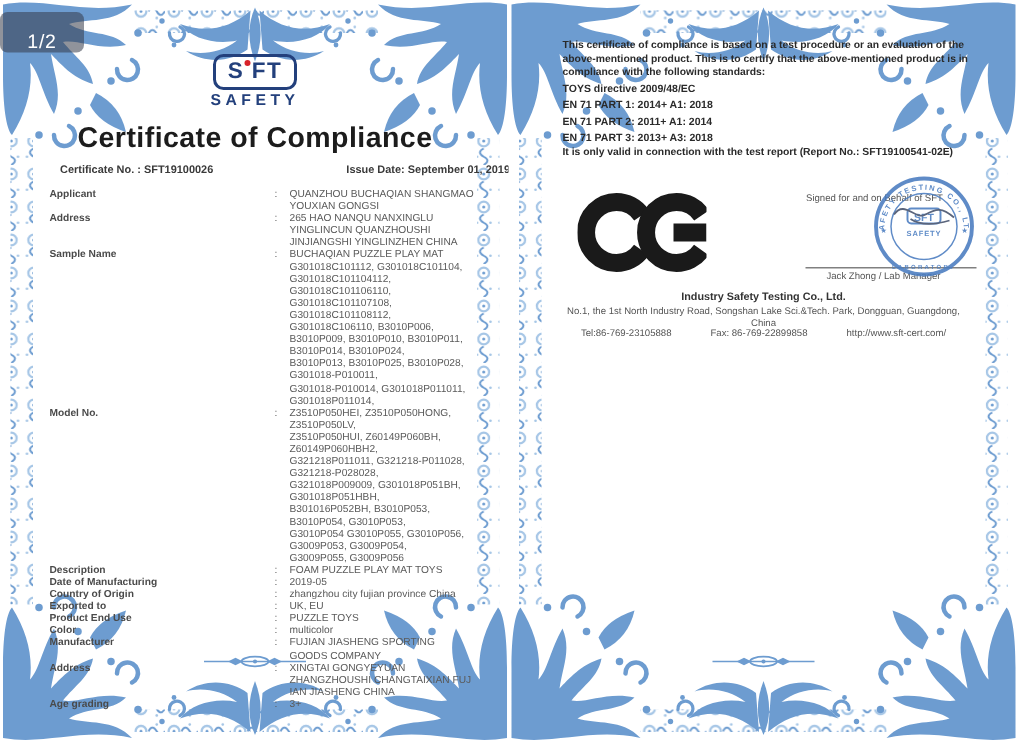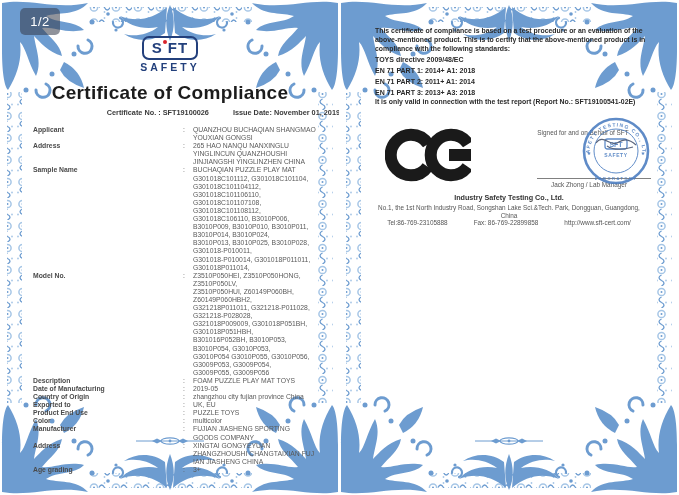--- a/index.html
+++ b/index.html
@@ -4,34 +4,34 @@
 <style>
   html,body{margin:0;padding:0;background:#ffffff;}
   .canvas{position:relative;width:679px;height:495px;background:#fff;overflow:hidden;
           font-family:"Liberation Sans","DejaVu Sans",sans-serif;}
   .page{position:absolute;top:0;height:354px;width:340px;background:#fff;}
   #page1{left:0;}
   #page2{left:339px;}
   .border-svg{position:absolute;left:0;top:0;width:340px;height:495px;pointer-events:none;}
 
   
-  .badge{position:absolute;top:8px;left:20px;width:40px;height:27px;background:rgba(52,58,72,.55);
-         border-radius:5px;color:#fff;font-size:13px;display:flex;align-items:center;
+  .badge{position:absolute;top:8px;left:0;width:56px;height:27px;background:rgba(52,58,72,.55);
+         border-radius:5px;color:#fff;font-size:13px;display:flex;align-items:flex-end;
          justify-content:center;z-index:20;letter-spacing:.5px;}
 
   
   .logo-wrap{position:absolute;top:36px;left:0;right:0;text-align:center;}
   .logo-box{display:inline-block;border:2.5px solid #23407c;border-radius:7px;padding:0 8px 1px 8px;
             font-weight:bold;font-size:15px;color:#23407c;line-height:19px;letter-spacing:1px;}
   .logo-dot{display:inline-block;width:4px;height:4px;background:#d8232a;border-radius:50%;
             vertical-align:top;margin:2px 1px 0 0;}
   .logo-sub{color:#23407c;font-weight:bold;font-size:10.5px;letter-spacing:3px;margin-top:1px;}
   .title{position:absolute;top:82px;left:0;right:0;text-align:center;font-size:19px;
          font-weight:600;color:#1c1c1c;letter-spacing:.3px;}
-  .certline{position:absolute;top:108px;left:0;right:0;display:flex;justify-content:flex-end;
+  .certline{position:absolute;top:108px;left:0;right:0;display:flex;justify-content:space-between;
             gap:24px;font-size:7.3px;font-weight:bold;color:#3a3a3a;padding-left:40px;}
   .fields{position:absolute;top:126px;left:33px;right:24px;font-size:6.8px;line-height:8.1px;color:#5a5a5a;}
   .frow{display:flex;}
   .flabel{flex:0 0 150px;font-weight:bold;color:#4a4a4a;}
   .fcolon{flex:0 0 10px;}
   .fvalue{flex:1;white-space:pre-line;}
 
   
   .intro{position:absolute;top:27px;left:36px;right:30px;font-size:6.9px;font-weight:bold;
          color:#2a2a2a;line-height:8.8px;white-space:pre-line;}
@@ -134,21 +134,21 @@
 
     <div class="logo-wrap">
       <div class="logo-box"><span>S</span><span class="logo-dot"></span><span>FT</span></div>
       <div class="logo-sub">SAFETY</div>
     </div>
 
     <div class="title">Certificate of Compliance</div>
 
     <div class="certline">
       <span>Certificate No. : SFT19100026</span>
-      <span>Issue Date: November 01, 2019</span>
+      <span>Issue Date: September 01, 2019</span>
     </div>
 
     <div class="fields">
 
         <div class="frow">
           <div class="flabel">Applicant</div>
           <div class="fcolon">:</div>
           <div class="fvalue">QUANZHOU BUCHAQIAN SHANGMAO YOUXIAN GONGSI</div>
         </div>
 

